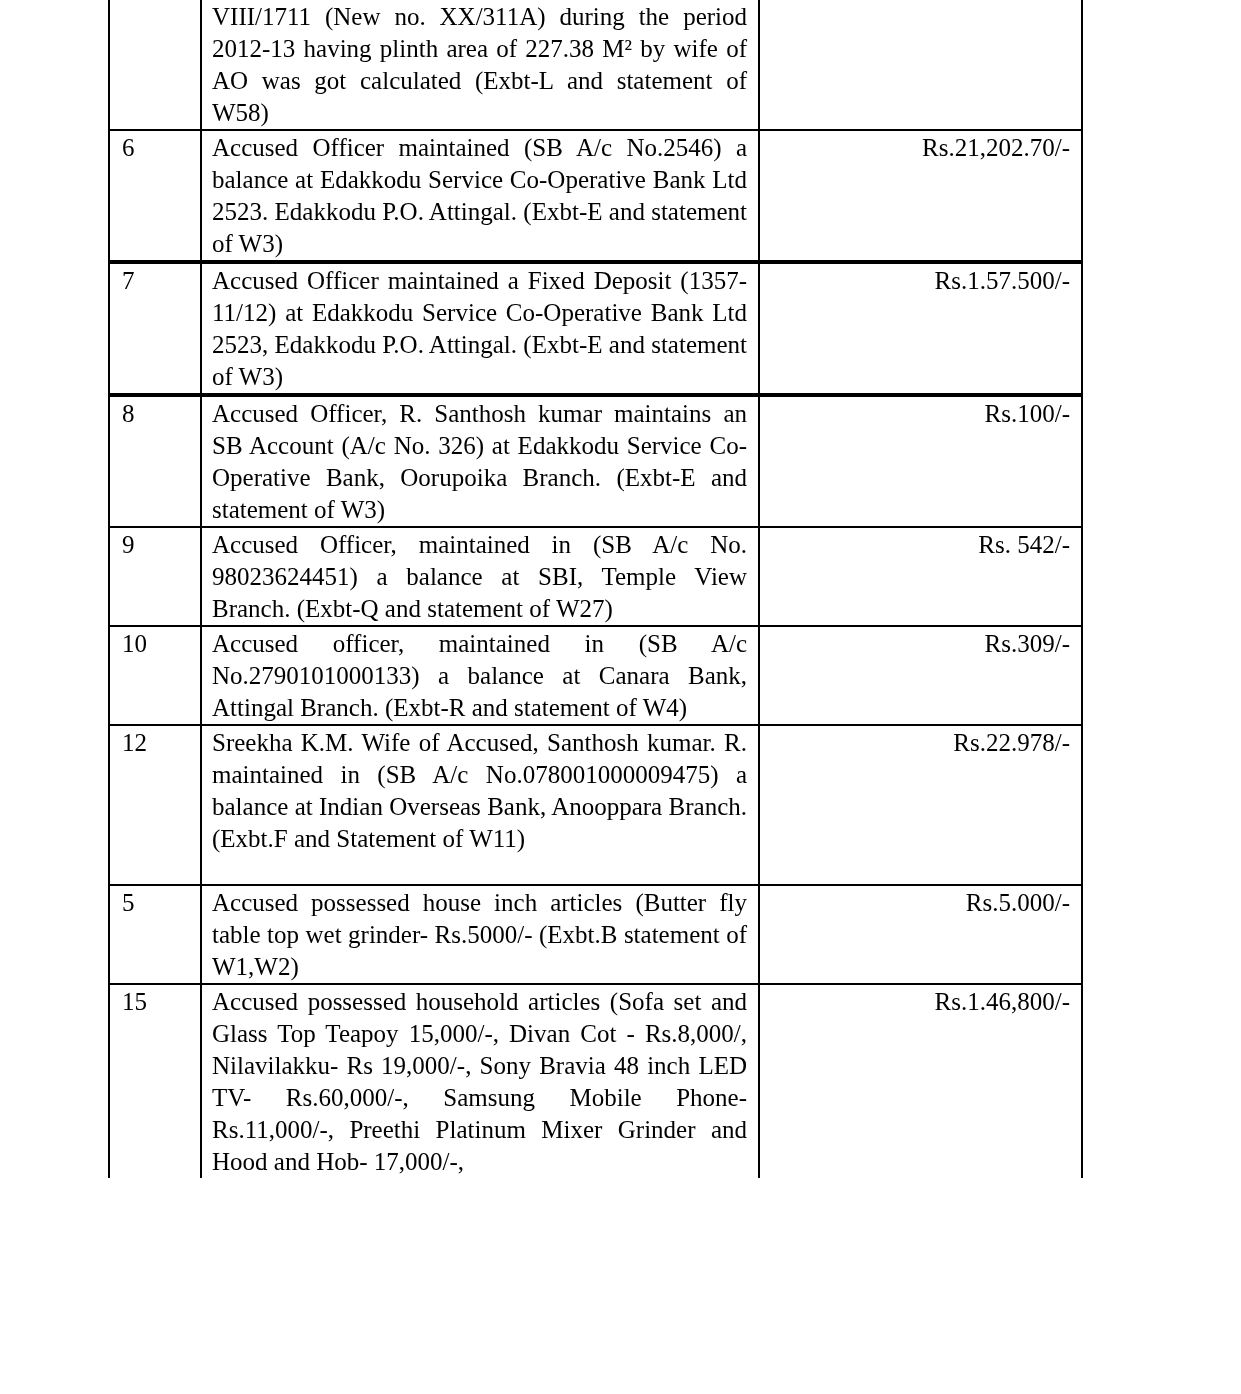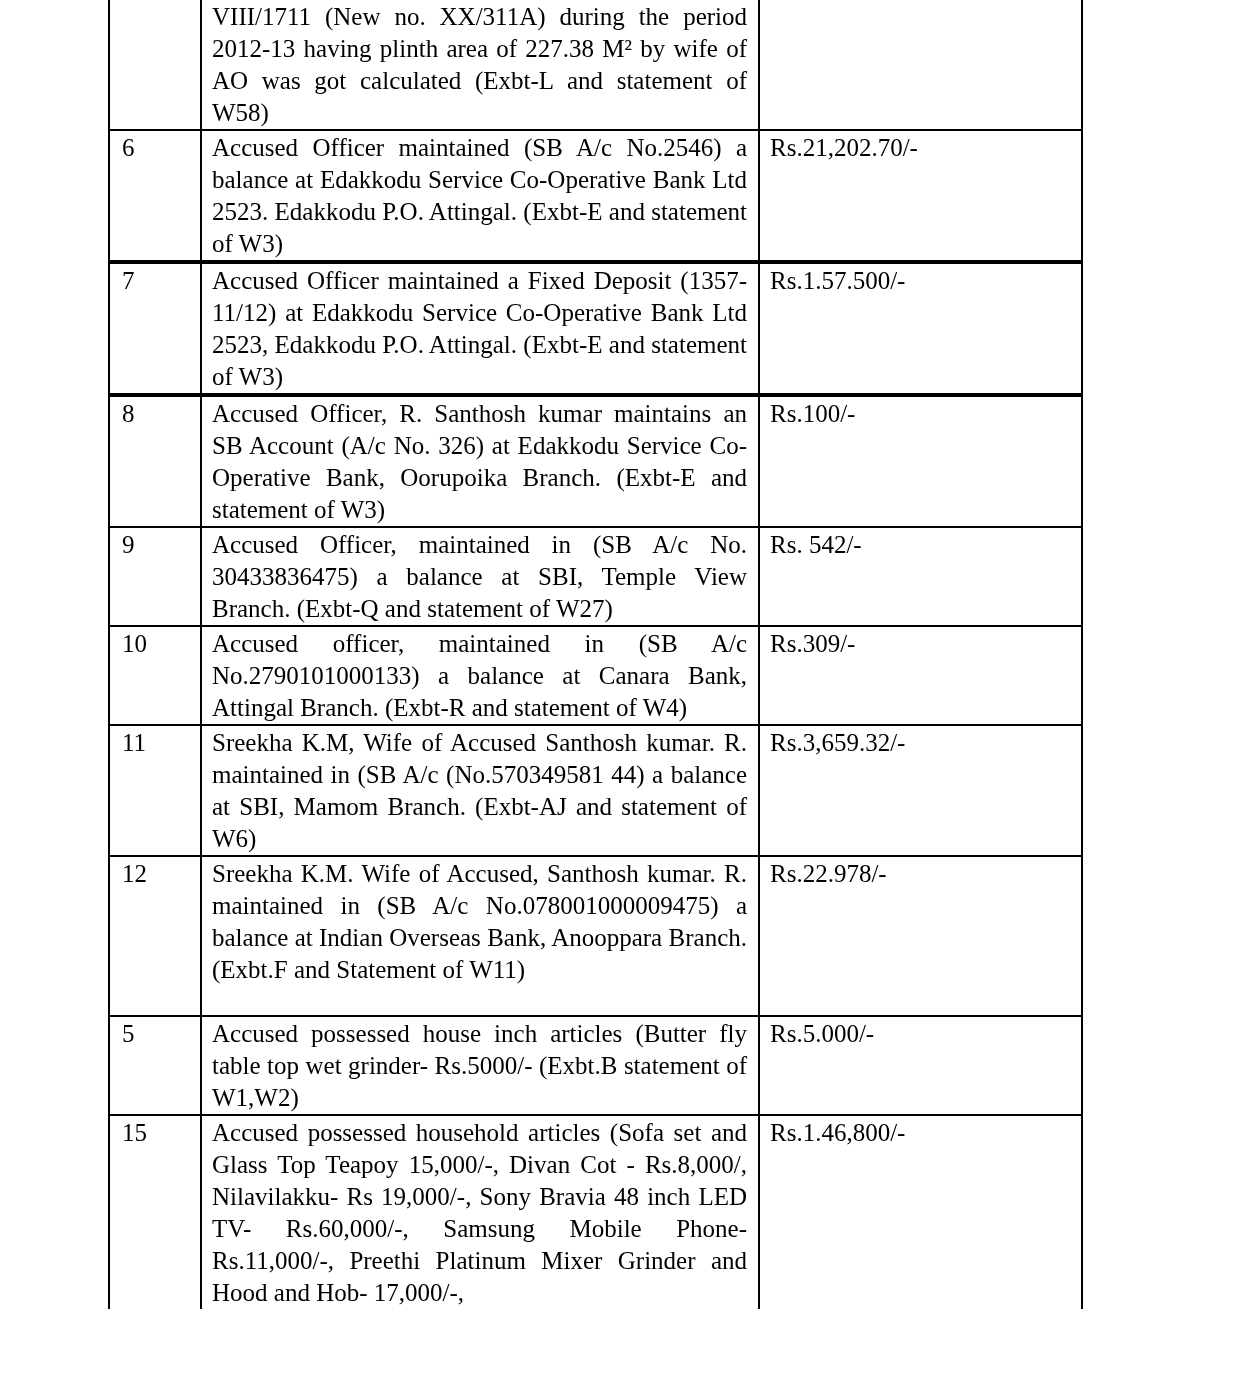--- a/index.html
+++ b/index.html
@@ -42,21 +42,21 @@
   tr.thick-top td { border-top-width: 4px; }
   td.c-no {
     text-align: left;
     padding-left: 12px;
   }
   td.c-desc {
     text-align: justify;
     text-justify: inter-word;
   }
   td.c-amt {
-    text-align: left;
+    text-align: right;
     white-space: nowrap;
   }
 </style>
 </head>
 <body>
 
 <div class="page">
   <table class="assets-table">
     <colgroup>
       <col class="col-no">
@@ -79,32 +79,27 @@
         <td class="c-desc">Accused Officer maintained a Fixed Deposit (1357-11/12) at Edakkodu Service Co-Operative Bank Ltd 2523, Edakkodu P.O. Attingal. (Exbt-E and statement of W3)</td>
         <td class="c-amt">Rs.1.57.500/-</td>
       </tr>
       <tr class="thick-top" style="height:128px">
         <td class="c-no">8</td>
         <td class="c-desc">Accused Officer, R. Santhosh kumar maintains an SB Account (A/c No. 326) at Edakkodu Service Co- Operative Bank, Oorupoika Branch. (Exbt-E and statement of W3)</td>
         <td class="c-amt">Rs.100/-</td>
       </tr>
       <tr style="height:97px">
         <td class="c-no">9</td>
-        <td class="c-desc">Accused Officer, maintained in (SB A/c No. 30433836475) a balance at SBI, Temple View Branch. (Exbt-Q and statement of W27)</td>
+        <td class="c-desc">Accused Officer, maintained in (SB A/c No. 98023624451) a balance at SBI, Temple View Branch. (Exbt-Q and statement of W27)</td>
         <td class="c-amt">Rs. 542/-</td>
       </tr>
       <tr style="height:95px">
         <td class="c-no">10</td>
         <td class="c-desc">Accused officer, maintained in (SB A/c No.2790101000133) a balance at Canara Bank, Attingal Branch. (Exbt-R and statement of W4)</td>
         <td class="c-amt">Rs.309/-</td>
-      </tr>
-      <tr style="height:128px">
-        <td class="c-no">11</td>
-        <td class="c-desc">Sreekha K.M, Wife of Accused Santhosh kumar. R. maintained in (SB A/c (No.570349581 44) a balance at SBI, Mamom Branch. (Exbt-AJ and statement of W6)</td>
-        <td class="c-amt">Rs.3,659.32/-</td>
       </tr>
       <tr style="height:160px">
         <td class="c-no">12</td>
         <td class="c-desc">Sreekha K.M. Wife of Accused, Santhosh kumar. R. maintained in (SB A/c No.078001000009475) a balance at Indian Overseas Bank, Anooppara Branch. (Exbt.F and Statement of W11)</td>
         <td class="c-amt">Rs.22.978/-</td>
       </tr>
       <tr style="height:96px">
         <td class="c-no">5</td>
         <td class="c-desc">Accused possessed house inch articles (Butter fly table top wet grinder- Rs.5000/- (Exbt.B statement of W1,W2)</td>
         <td class="c-amt">Rs.5.000/-</td>

